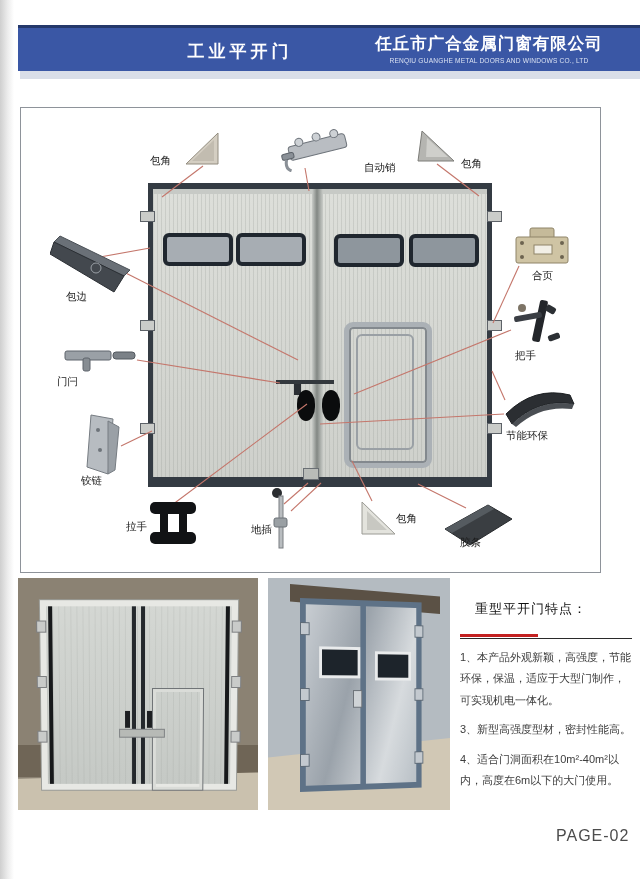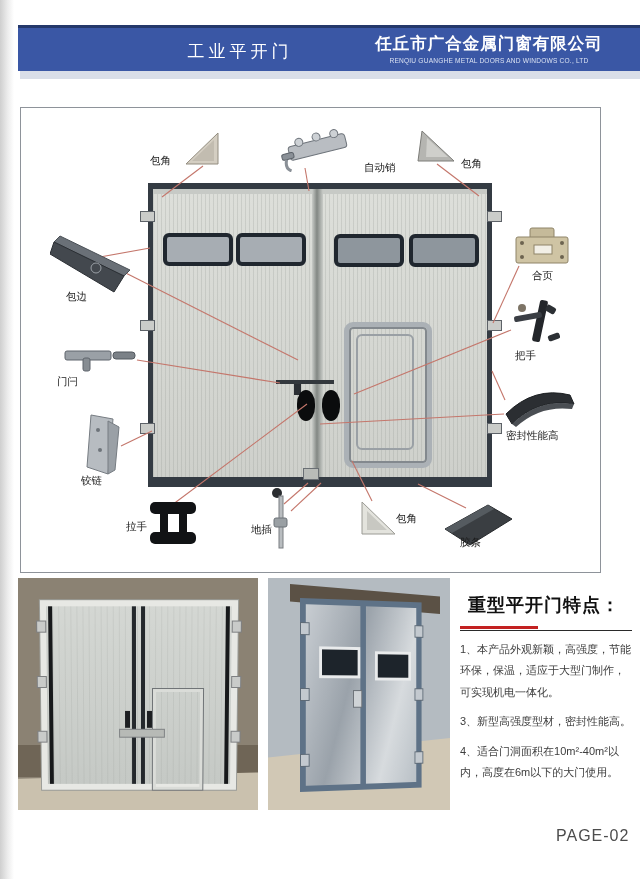--- a/index.html
+++ b/index.html
@@ -6,21 +6,21 @@
   .page{position:relative;width:640px;height:879px;background:#ffffff;overflow:hidden;
         font-family:"Liberation Sans",sans-serif;}
   .abs{position:absolute;}
   
   .left-edge{position:absolute;left:0;top:0;width:14px;height:100%;
     background:linear-gradient(90deg,#c6c6c6 0%,#e9e9e9 55%,#ffffff 100%);opacity:.85;}
   
   .topbar{position:absolute;left:18px;right:0;top:25px;height:43px;background:#3a57a5;
     border-top:3px solid #24386b;}
   .topbar-title{position:absolute;left:142px;top:12px;width:160px;text-align:center;
-    color:#ffffff;font-size:17px;letter-spacing:4px;font-weight:normal;}
+    color:#ffffff;font-size:17px;letter-spacing:4px;font-weight:bold;}
   .company{position:absolute;right:36px;top:5px;width:230px;text-align:center;color:#fff;}
   .company-cn{font-size:16.5px;font-weight:bold;letter-spacing:1px;}
   .company-en{font-size:6.6px;color:#d9e1f2;margin-top:2px;letter-spacing:.2px;}
   .substrip{position:absolute;left:20px;right:0;top:71px;height:8px;background:#d9dee8;}
   
   .panel{position:absolute;left:20px;top:107px;width:579px;height:464px;background:#fff;
     border:1px solid #8e939a;}
   .lbl{position:absolute;font-size:10.5px;color:#1b1b1b;white-space:nowrap;}
   svg.leaders{position:absolute;left:0;top:0;width:640px;height:879px;pointer-events:none;}
   
@@ -71,21 +71,21 @@
     clip-path:polygon(0 30%,100% 4%,100% 100%,0 100%);}
   .p2-door{position:absolute;left:32px;top:20px;width:132px;height:194px;border:6px solid #5e7287;
     background:linear-gradient(105deg,#c8cdd2 0%,#9aa2aa 40%,#d7dbde 75%,#b9c0c6 100%);
     transform:perspective(700px) rotateY(15deg);transform-origin:left center;box-sizing:border-box;}
   .p2-stile{position:absolute;left:58px;top:0;width:6px;height:182px;background:#5e7287;}
   .p2-win{position:absolute;border:3px solid #e9ebec;background:#1d242b;}
   .p2-hnd{position:absolute;left:50px;top:86px;width:8px;height:16px;background:#cfd3d6;border:1px solid #6b7177;}
   .p2-knob{position:absolute;width:8px;height:11px;background:#c3c9cf;border:1px solid #5e6a76;}
   
   .features{position:absolute;left:460px;top:585px;width:172px;}
-  .features h2{margin:8px;font-size:18px;font-weight:bold;color:#101010;letter-spacing:1px;}
+  .features h2{margin:15px;font-size:13px;font-weight:normal;color:#101010;letter-spacing:1px;}
   .t-underline{position:relative;height:5px;border-bottom:1px solid #2a2a2a;margin-top:3px;}
   .t-underline .red{position:absolute;left:0;top:1px;width:78px;height:3px;background:#c32121;}
   .features p{margin:8px 0 0 0;font-size:11px;line-height:1.95;color:#3d3d3d;word-break:break-all;}
   .page-num{position:absolute;left:556px;top:827px;font-size:16px;color:#4c4c4c;letter-spacing:1px;}
 </style>
 </head>
 <body>
 
 <div class="page">
   <div class="left-edge"></div>
@@ -219,21 +219,21 @@
   </svg>
 
   <div class="lbl" style="left:150px;top:154px;">包角</div>
   <div class="lbl" style="left:317px;top:161px;margin-left:47px;">自动销</div>
   <div class="lbl" style="left:461px;top:157px;">包角</div>
   <div class="lbl" style="left:66px;top:290px;">包边</div>
   <div class="lbl" style="left:532px;top:269px;">合页</div>
   <div class="lbl" style="left:57px;top:375px;">门闩</div>
   <div class="lbl" style="left:515px;top:349px;">把手</div>
   <div class="lbl" style="left:81px;top:474px;">铰链</div>
-  <div class="lbl" style="left:506px;top:429px;">密封性能高</div>
+  <div class="lbl" style="left:506px;top:429px;">节能环保</div>
   <div class="lbl" style="left:126px;top:520px;">拉手</div>
   <div class="lbl" style="left:251px;top:523px;">地插</div>
   <div class="lbl" style="left:396px;top:512px;">包角</div>
   <div class="lbl" style="left:460px;top:536px;">胶条</div>
 
   <div class="photo1">
     <div class="p1-band"></div>
     <div class="p1-floor"></div>
     <div class="p1-door">
       <div class="p1-leaves"></div>

